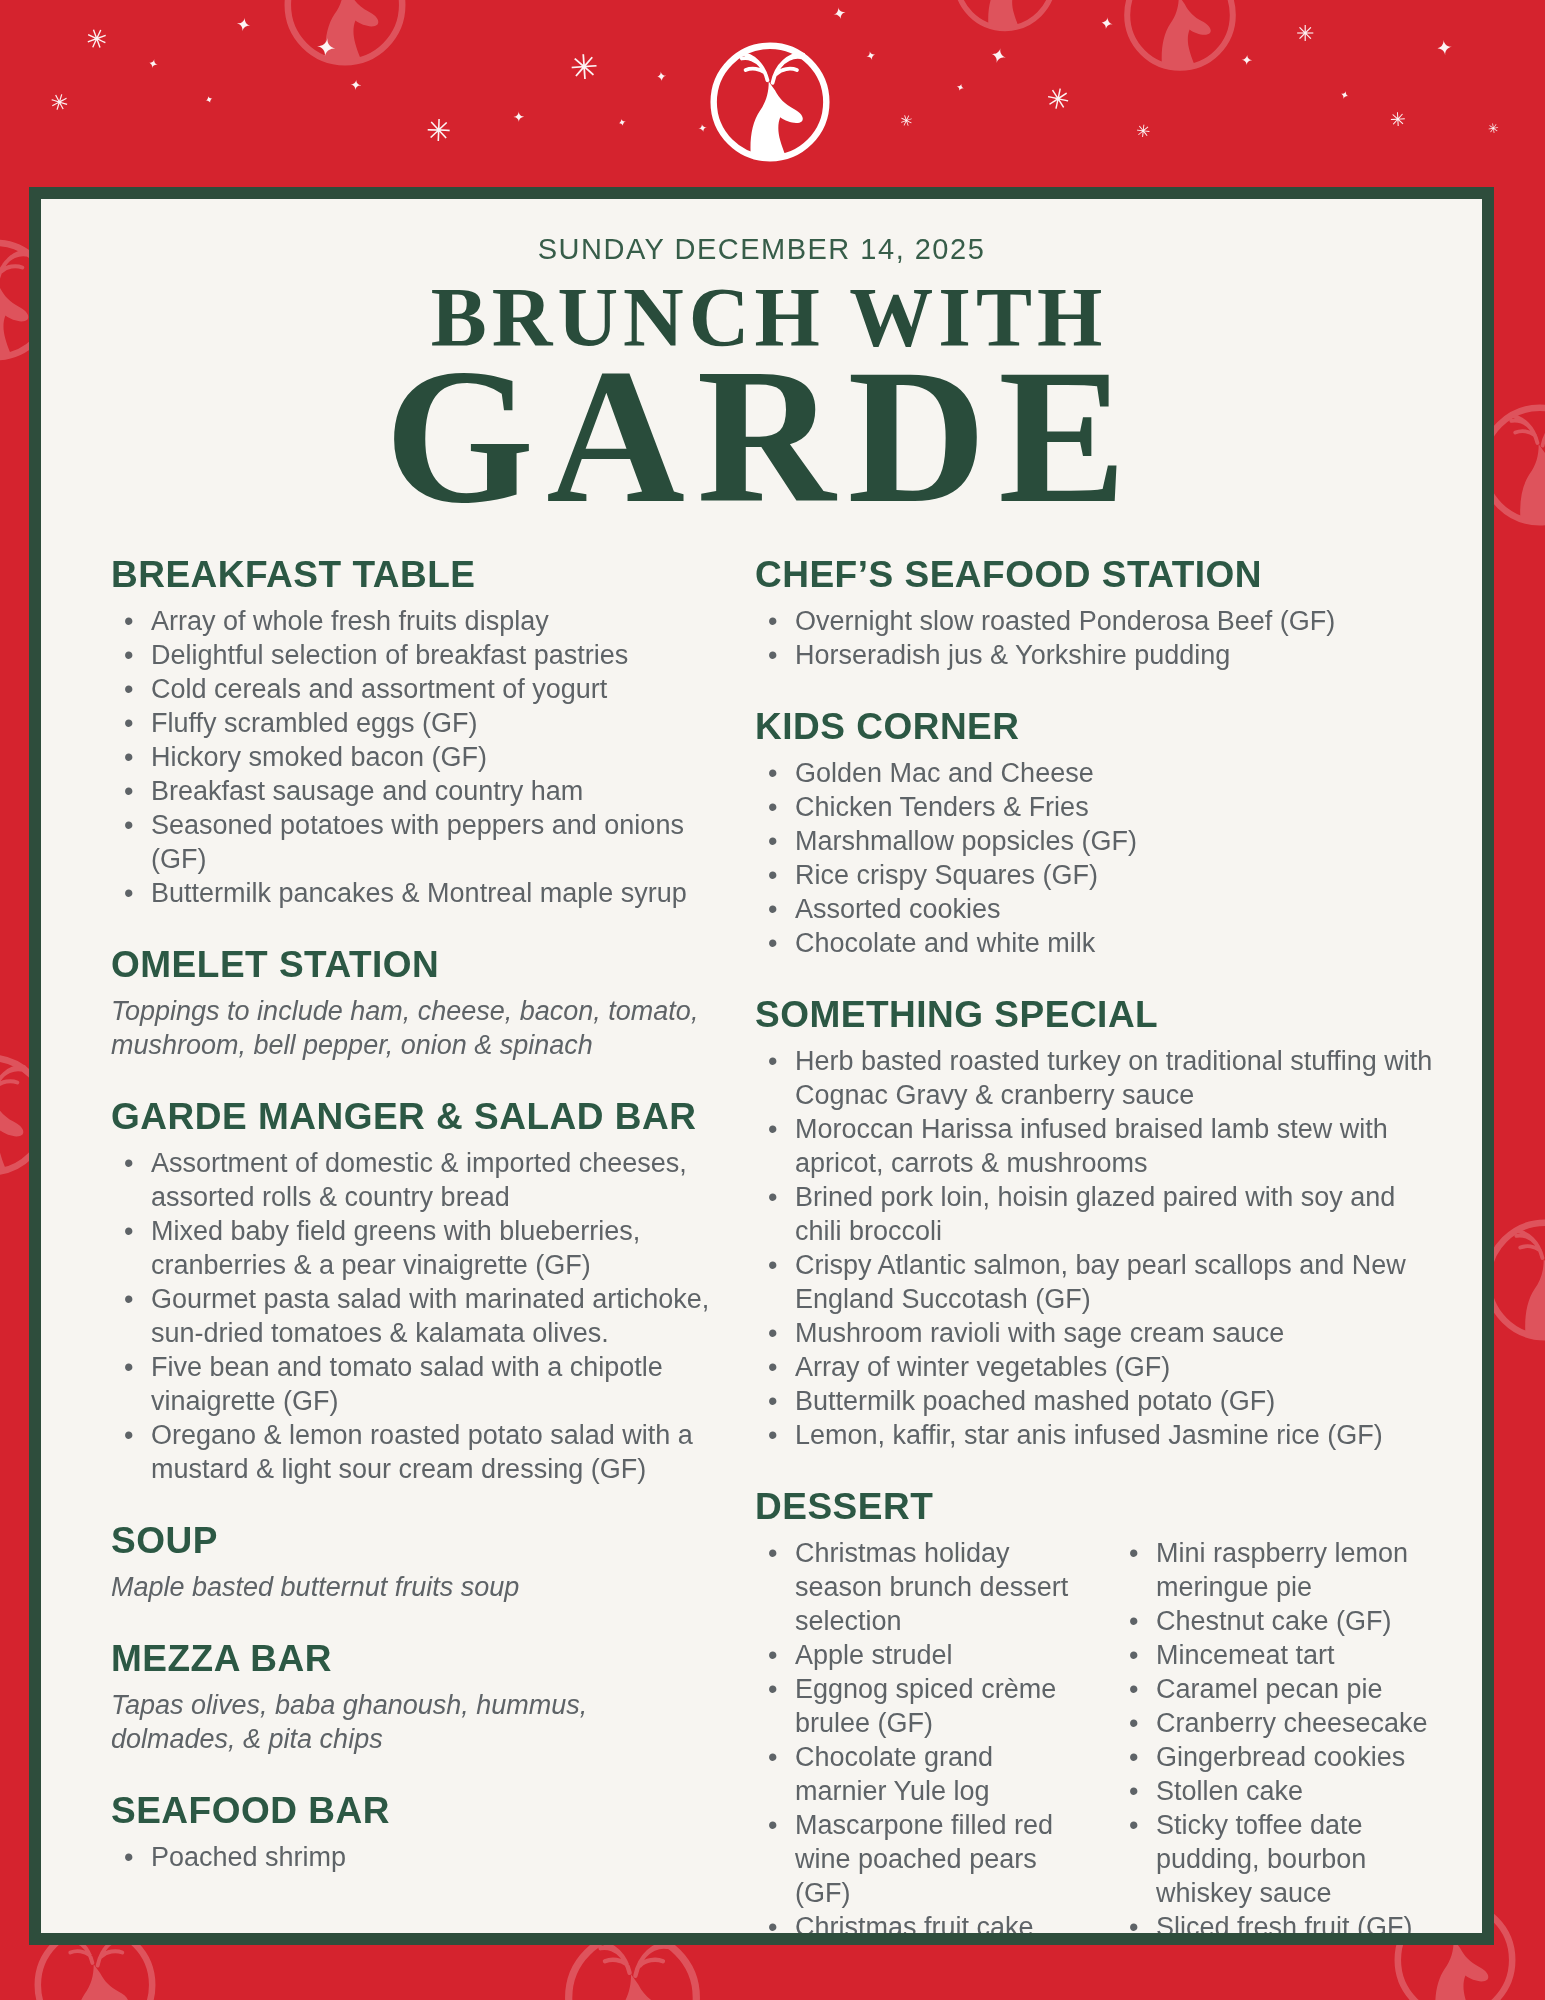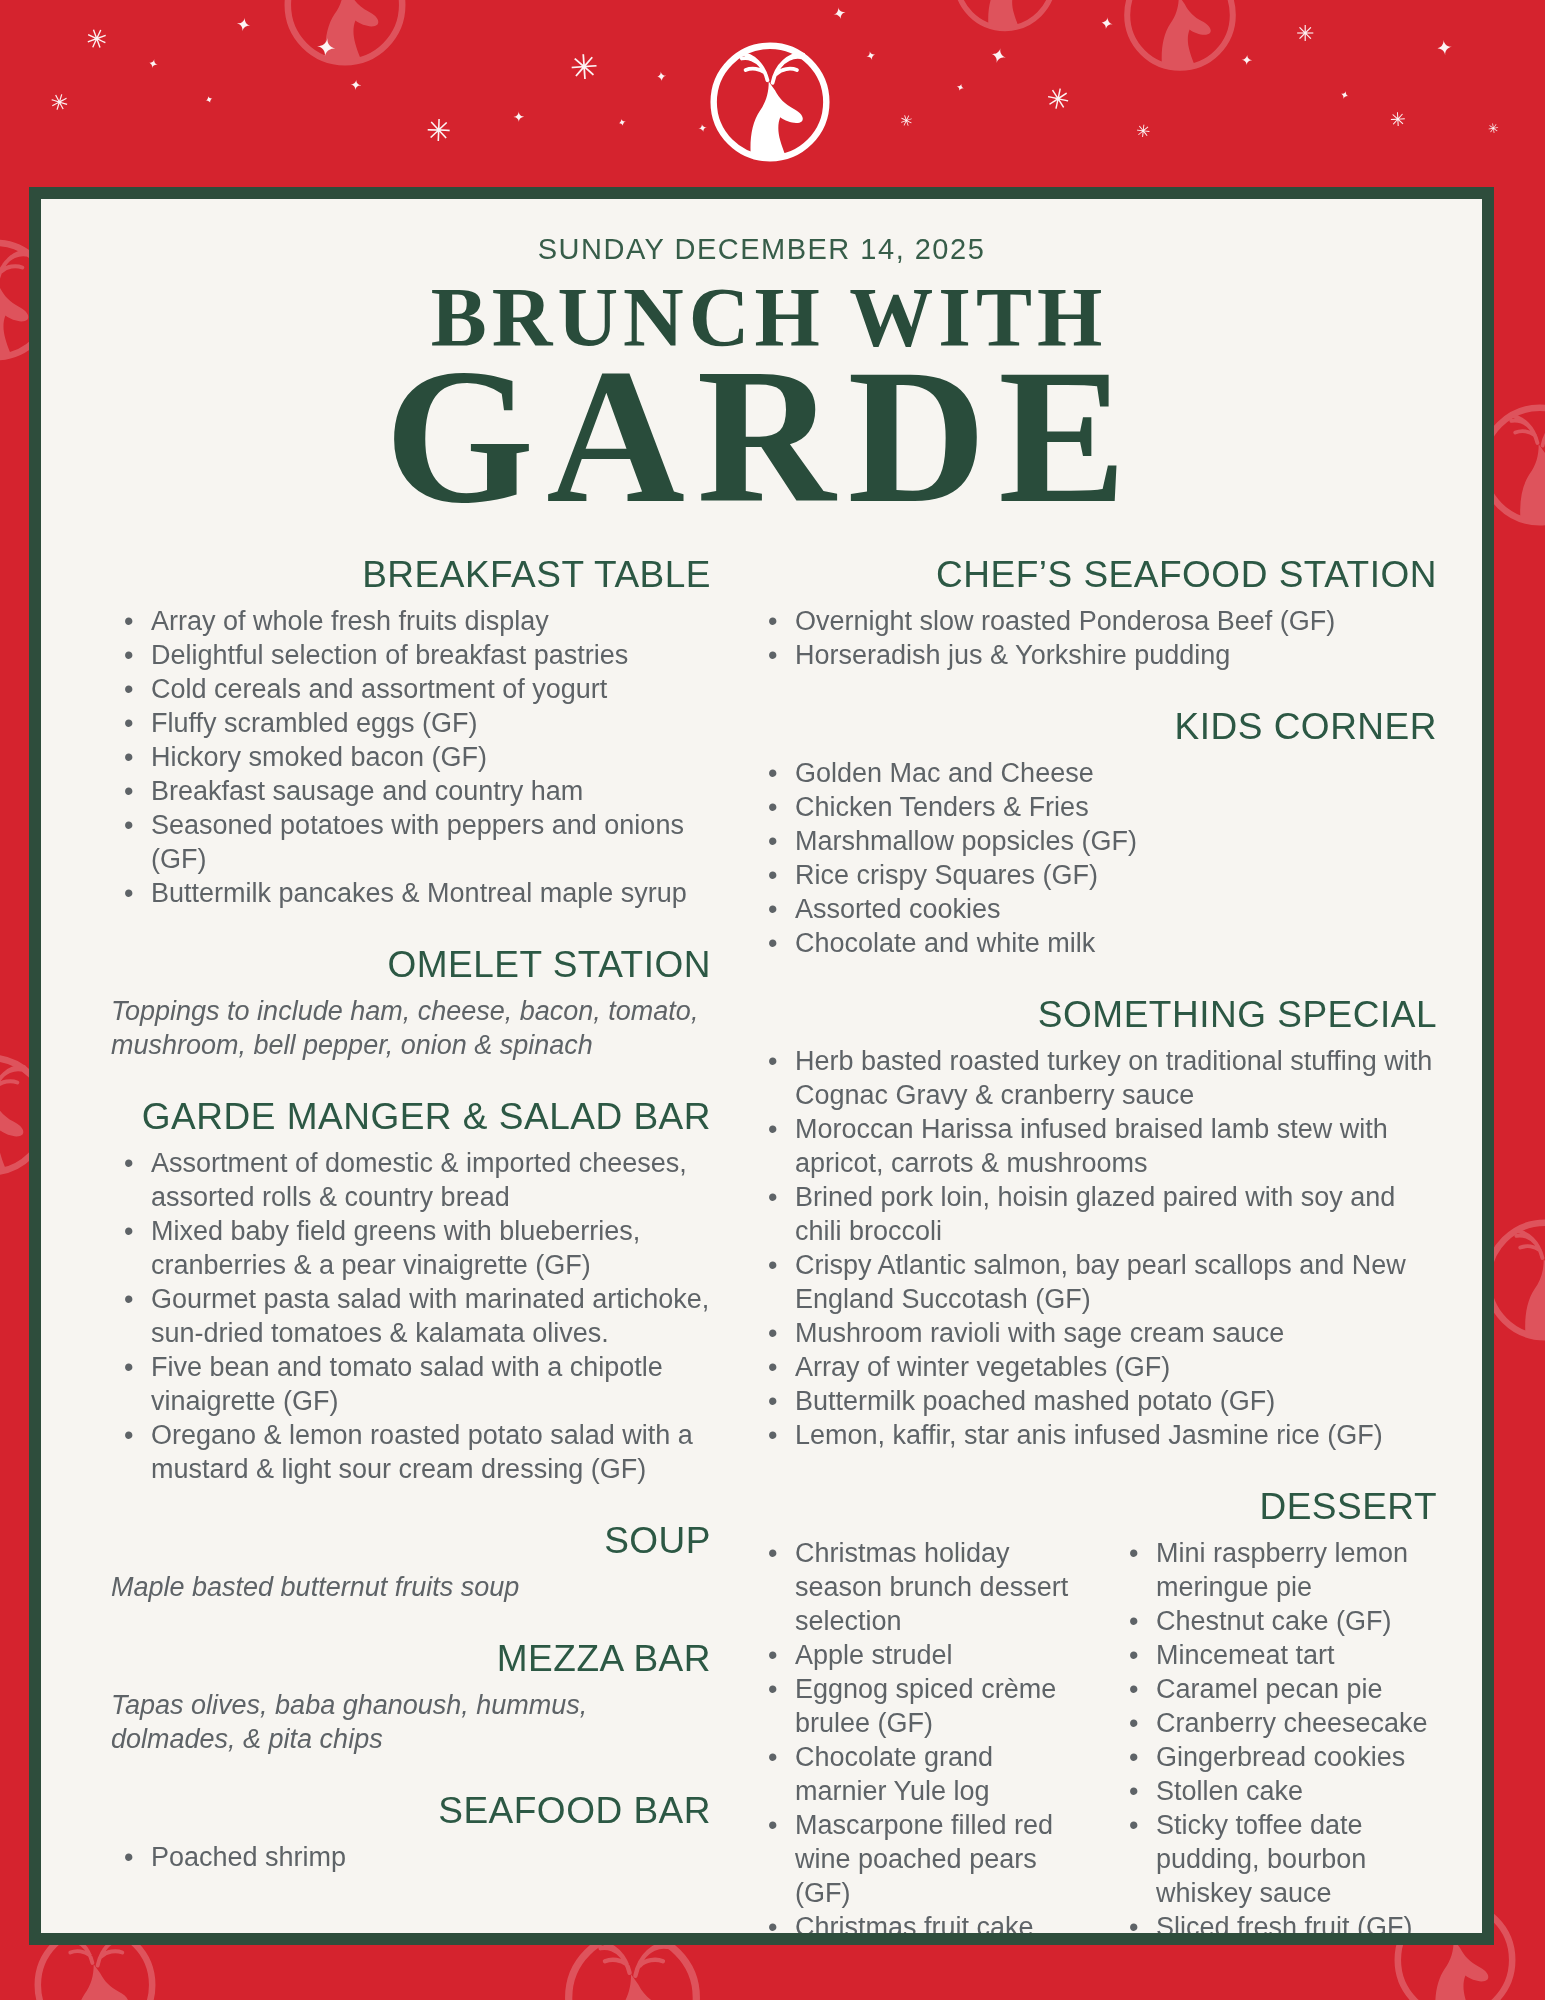--- a/index.html
+++ b/index.html
@@ -52,21 +52,21 @@
   .menu-grid{
     display:grid;grid-template-columns:600px 1fr;gap:0 44px;
     padding:40px 45px 0 70px;
     box-sizing:border-box;
   }
   .menu-section{margin-top:34px;}
   .menu-section:first-child{margin-top:0;}
   .section-heading{
     margin:0 0 8px 0;
     color:var(--heading-green);
-    font-size:37px;font-weight:400;letter-spacing:.5px;text-align:right;
+    font-size:37px;font-weight:700;letter-spacing:.5px;
   }
   .section-description{
     margin:0;color:var(--text-gray);
     font-size:27px;line-height:34px;font-style:italic;
   }
   ul.items{list-style:none;margin:0;padding:0;}
   ul.items li{
     position:relative;padding-left:40px;
     color:var(--text-gray);font-size:27px;line-height:34px;
   }

